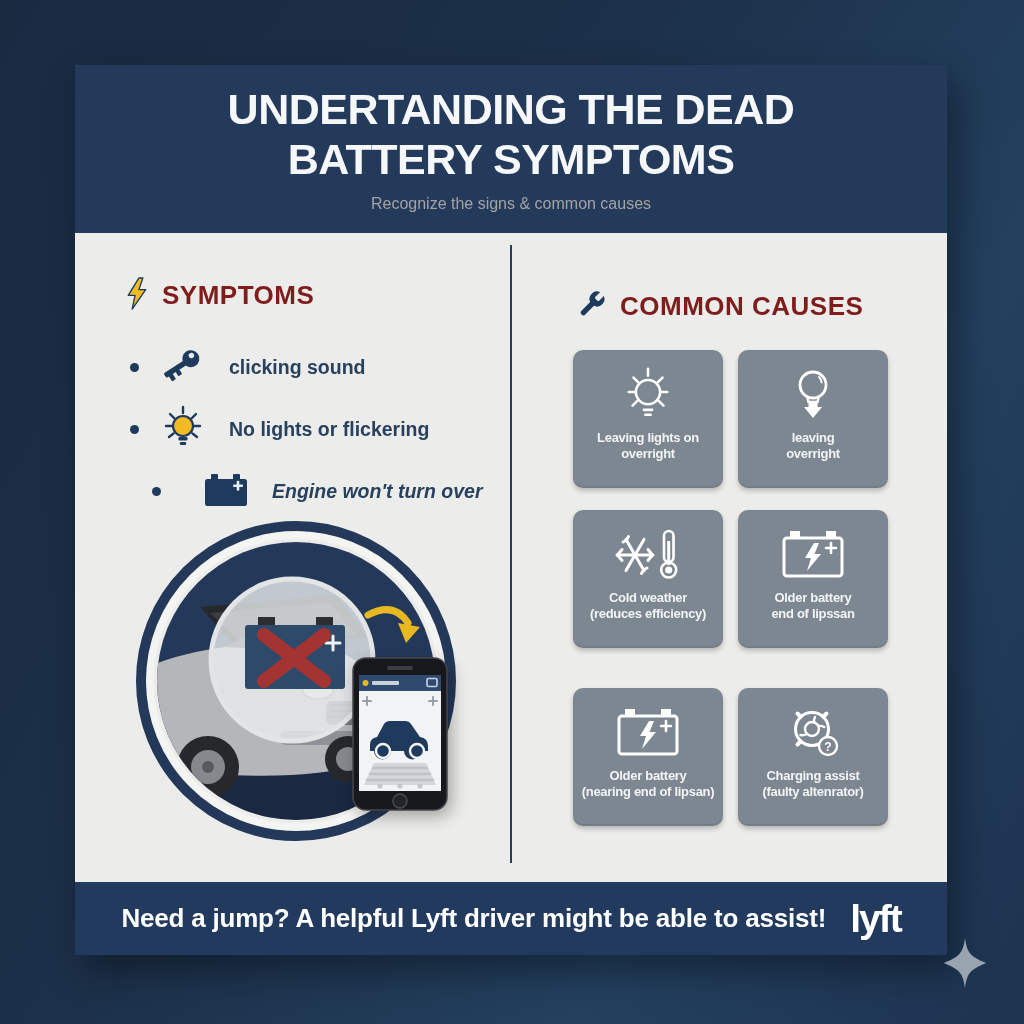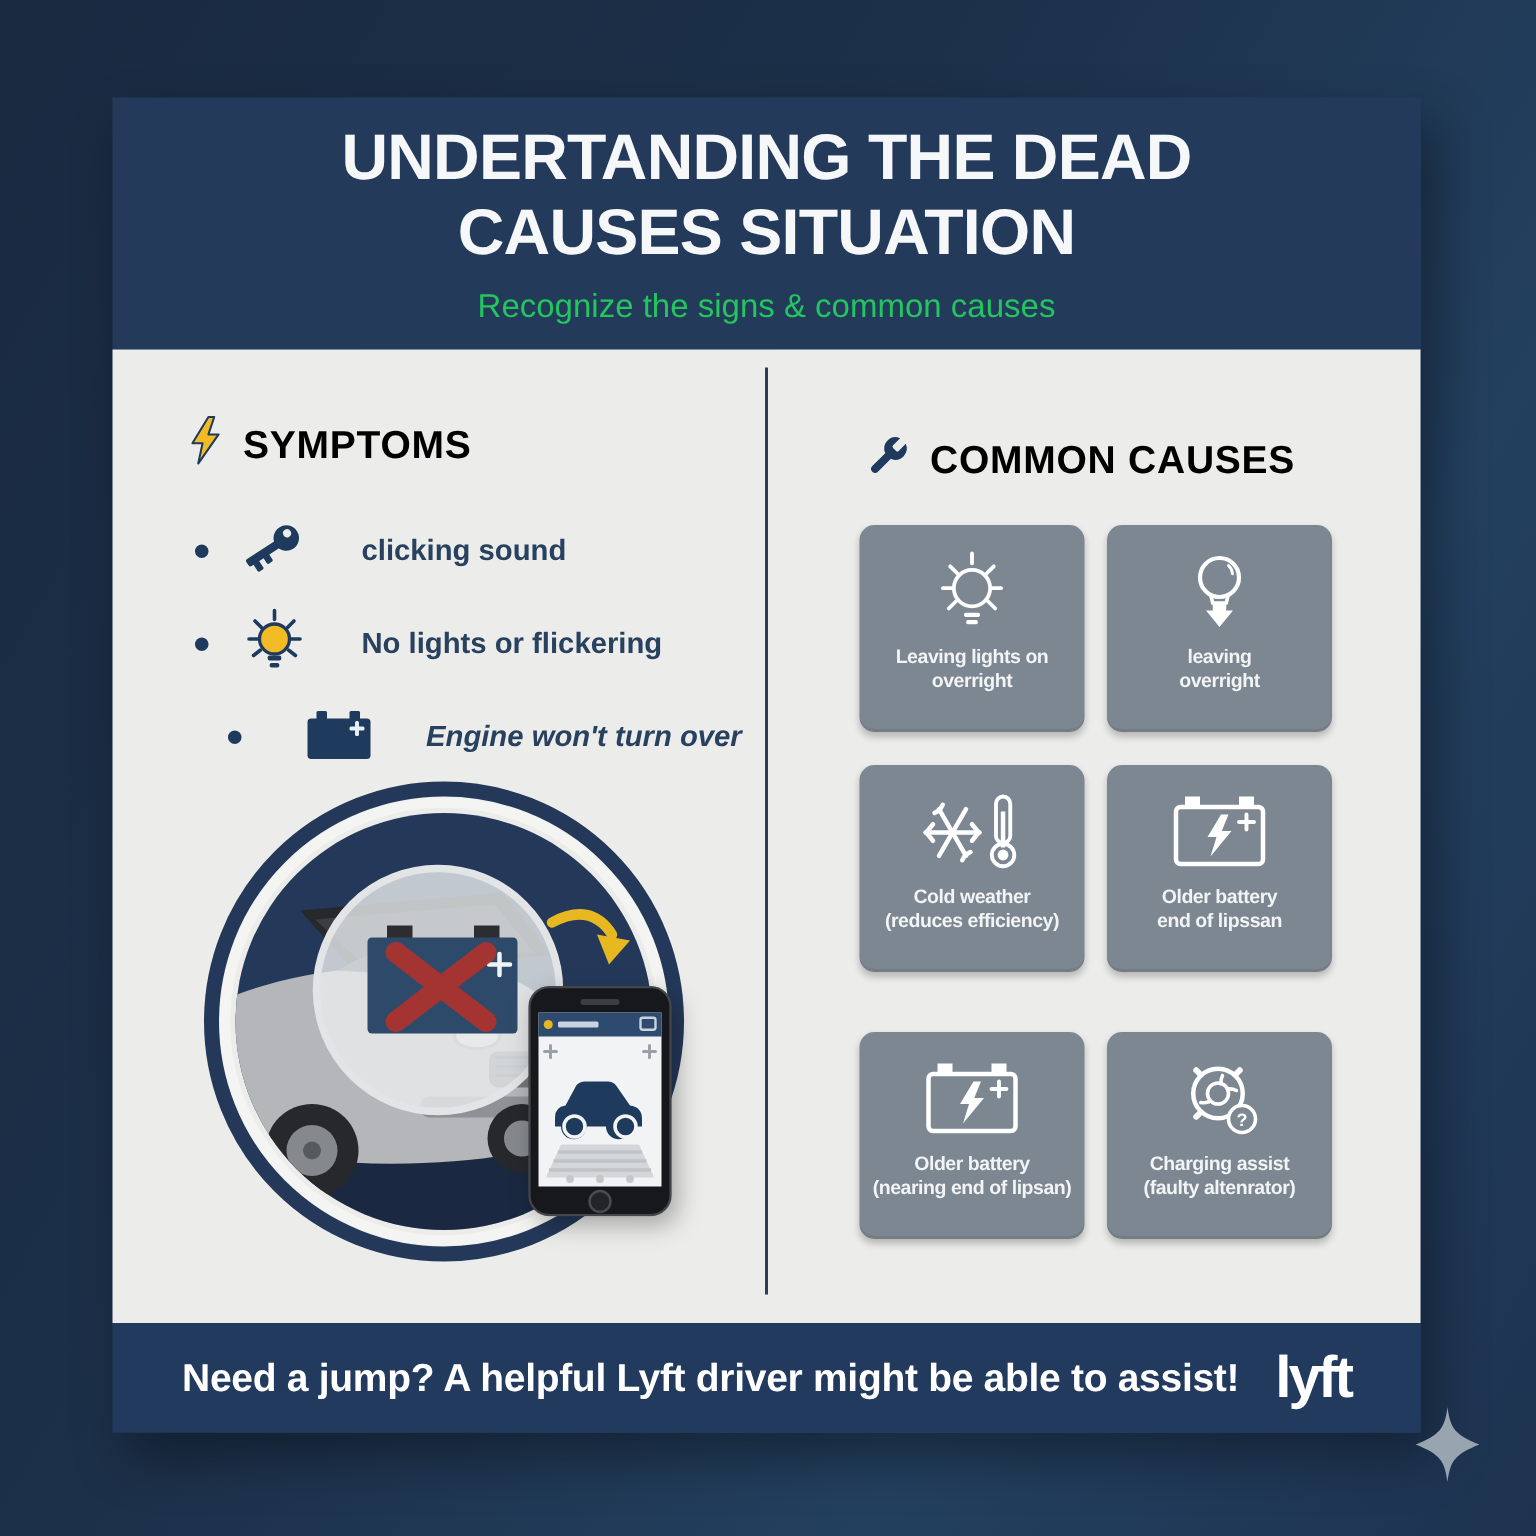--- a/index.html
+++ b/index.html
@@ -13,35 +13,35 @@
     position:absolute;left:75px;top:65px;width:872px;height:890px;
     box-shadow:10px 16px 34px rgba(0,0,0,.38);
   }
   
   .hdr{
     position:absolute;left:0;top:0;width:100%;height:168px;background:#243a5b;
     display:flex;flex-direction:column;align-items:center;justify-content:center;
     color:#f5f7f9;text-align:center;
   }
   .hdr .t{font-size:43px;font-weight:800;line-height:1.16;letter-spacing:-.5px;}
-  .hdr .s{font-size:22px;font-weight:500;margin-top:10px;color:#22c55e;}
+  .hdr .s{font-size:16px;font-weight:500;margin-top:10px;color:#a3a3a3;}
   
   .content{
     position:absolute;left:0;top:168px;width:100%;height:649px;background:#ececea;
   }
   .divider{position:absolute;left:435px;top:12px;width:2px;height:618px;background:#2b3d57;}
-  .sec-head{position:absolute;display:flex;align-items:center;gap:13px;color:#000000;}
+  .sec-head{position:absolute;display:flex;align-items:center;gap:13px;color:#7f1d1d;}
   .sec-head .txt{font-size:26px;font-weight:800;letter-spacing:.5px;}
   .sym-head{left:50px;top:44px;}
   .cause-head{left:502px;top:56px;}
   
   .sym-item{position:absolute;left:55px;height:52px;display:flex;align-items:center;}
   .sym-item .dot{width:9px;height:9px;border-radius:50%;background:#1e3a5c;flex:none;}
   .sym-item .ic{width:52px;height:48px;margin-left:18px;flex:none;display:flex;align-items:center;justify-content:center;}
-  .sym-item .lbl{margin-left:32px;font-size:19.5px;font-weight:700;color:#27415f;}
+  .sym-item .lbl{margin-left:20px;font-size:19.5px;font-weight:700;color:#27415f;}
   .si1{top:108px;} .si2{top:170px;} .si3{top:232px;font-style:italic;}
   
   .circle-illus{position:absolute;left:55px;top:282px;width:332px;height:332px;}
   .phone{position:absolute;left:277px;top:424px;width:96px;height:154px;filter:drop-shadow(4px 6px 8px rgba(0,0,0,.3));}
   
   .card{
     position:absolute;width:150px;height:138px;background:#7d8791;border-radius:10px;
     box-shadow:0 3px 5px rgba(0,0,0,.22), inset 0 -2px 0 rgba(0,0,0,.07);
     display:flex;flex-direction:column;align-items:center;
   }
@@ -64,21 +64,21 @@
 </style>
 </head>
 <body>
 
 <div class="stage">
 
   <div class="panel">
 
     <div class="hdr">
       <div class="t">UNDERTANDING THE DEAD</div>
-      <div class="t">CAUSES SITUATION</div>
+      <div class="t">BATTERY SYMPTOMS</div>
       <div class="s">Recognize the signs &amp; common causes</div>
     </div>
 
     <div class="content">
       <div class="divider"></div>
 
       <div class="sec-head sym-head">
         <span>
           <svg width="24" height="33" viewBox="0 0 24 34">
             <path d="M14 1 L3 19 h7 l-3 14 L21 13 h-7 L18 1 Z" fill="#f2bb25" stroke="#1e3a5c" stroke-width="1.4" stroke-linejoin="round"></path>

